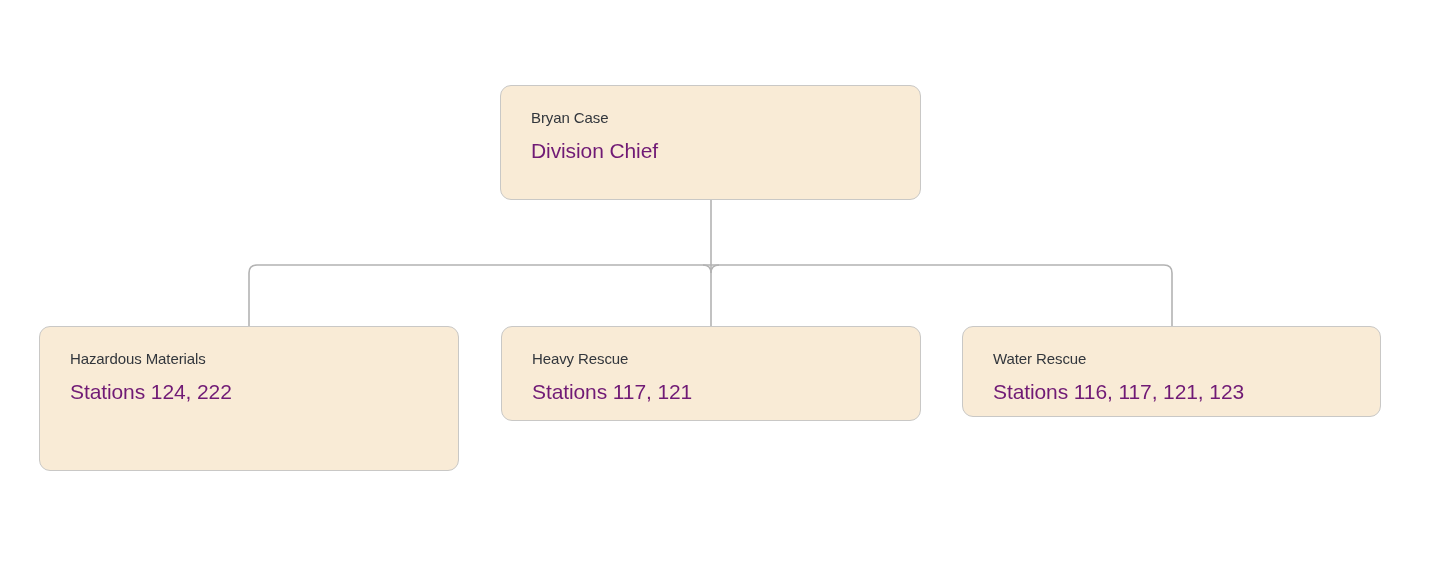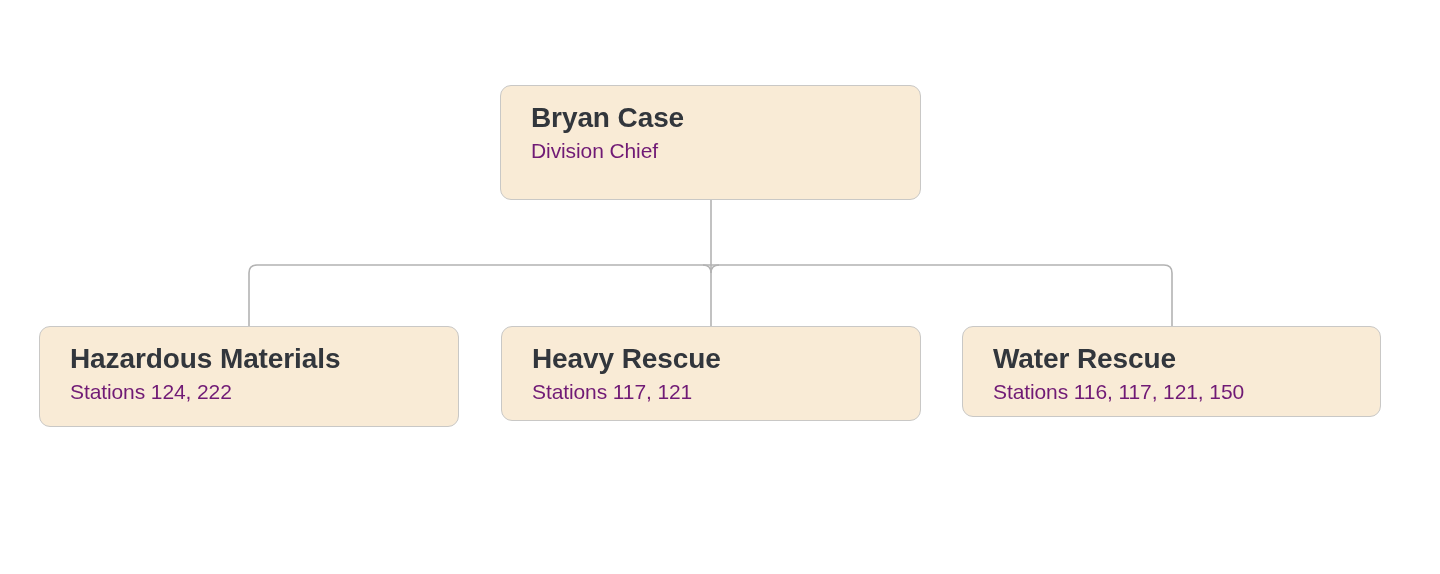--- a/index.html
+++ b/index.html
@@ -34,39 +34,39 @@
   
   .node {
     position: absolute;
     box-sizing: border-box;
     background: #f9ebd6;
     border: 1px solid #c9c8c6;
     border-radius: 11px;
     padding: 19px 30px 0 30px;
   }
   .node-title {
-    font-size: 28px;
-    font-weight: bold;
+    font-size: 15px;
+    font-weight: normal;
     color: #32363c;
     letter-spacing: -0.1px;
     line-height: 26px;
     white-space: nowrap;
   }
   .node-subtitle {
     font-size: 21px;
     font-weight: normal;
     color: #701a75;
     letter-spacing: -0.1px;
     line-height: 28px;
     margin-top: 6px;
     white-space: nowrap;
   }
 
   #node-root     { left: 500px; top: 85px;  width: 421px; height: 115px; }
-  #node-child-0  { left: 39px;  top: 326px; width: 420px; height: 101px; }
+  #node-child-0  { left: 39px;  top: 326px; width: 420px; height: 145px; }
   #node-child-1  { left: 501px; top: 326px; width: 420px; height: 95px; }
   #node-child-2  { left: 962px; top: 326px; width: 419px; height: 91px; }
 </style>
 </head>
 <body>
 
 <div id="orgchart">
 
   <svg class="connector-layer" viewBox="0 0 1440 574" width="1440" height="574" fill="none">
 
@@ -90,16 +90,16 @@
     <div class="node-subtitle">Stations 124, 222</div>
   </div>
 
   <div class="node" id="node-child-1">
     <div class="node-title">Heavy Rescue</div>
     <div class="node-subtitle">Stations 117, 121</div>
   </div>
 
   <div class="node" id="node-child-2">
     <div class="node-title">Water Rescue</div>
-    <div class="node-subtitle">Stations 116, 117, 121, 150</div>
+    <div class="node-subtitle">Stations 116, 117, 121, 123</div>
   </div>
 
 </div>
 
 </body></html>

